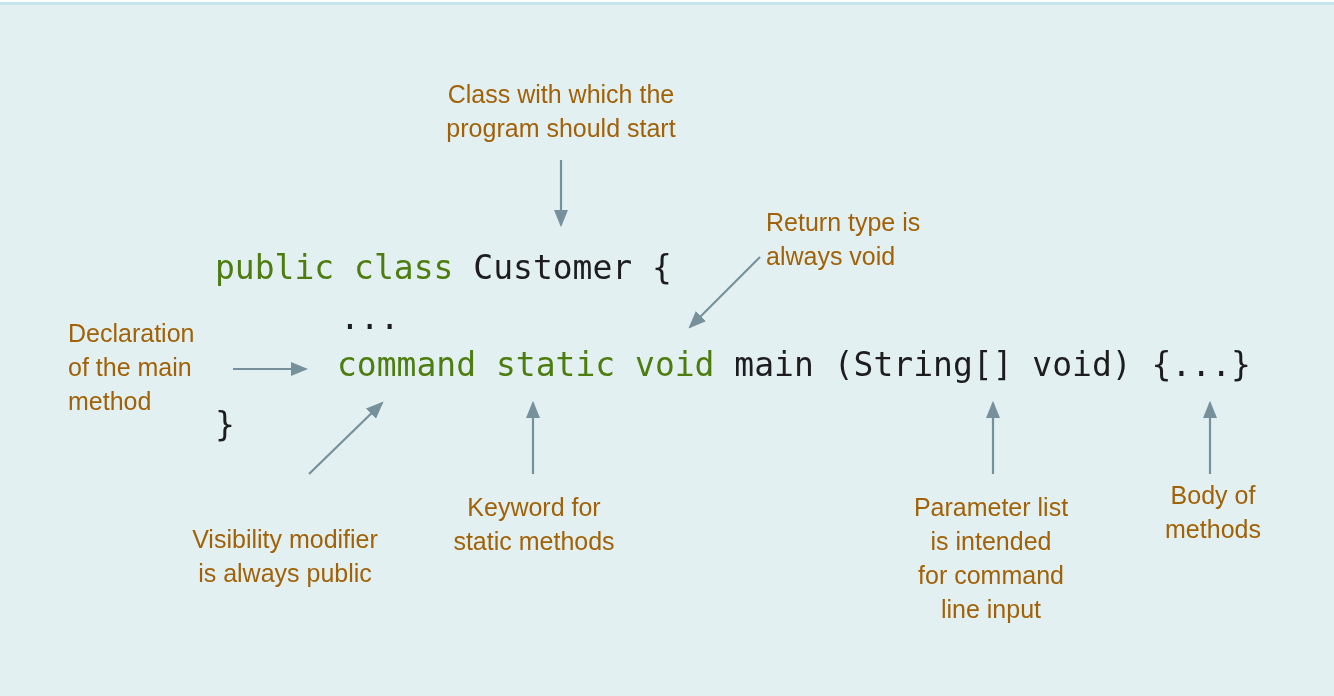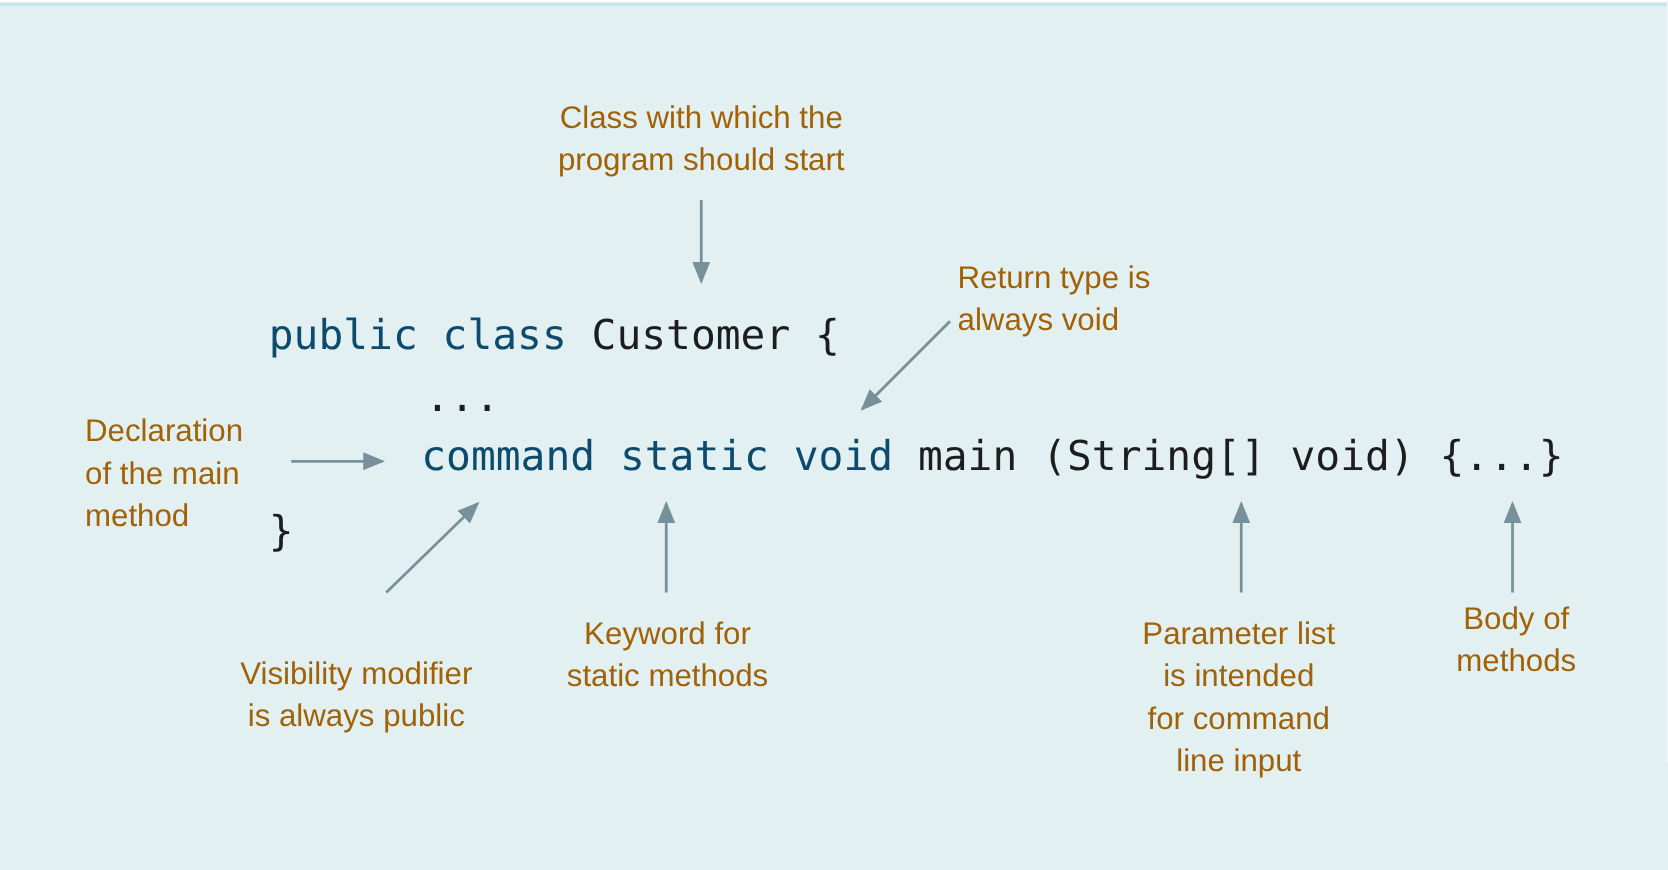--- a/index.html
+++ b/index.html
@@ -28,21 +28,21 @@
   }
   .note.center { text-align: center; }
   .code {
     position: absolute;
     font-family: "DejaVu Sans Mono", monospace;
     font-size: 33px;
     line-height: 38px;
     color: #1d1d1f;
     white-space: pre;
   }
-  .code .kw { color: #0c4a6e; }
+  .code .kw { color: #4d7c0f; }
   .arrows {
     position: absolute;
     top: 0; left: 0;
     width: 1334px; height: 696px;
     pointer-events: none;
   }
   .arrows line { stroke: #76909c; stroke-width: 2.2; }
 </style>
 </head>
 <body>
@@ -73,21 +73,21 @@
 always void</div>
 
   <div class="code" style="left:215px; top:249px;"><span class="kw">public class </span><span>Customer {</span></div>
 
   <div class="code" style="left:340px; top:299px;">...</div>
 
   <div class="code" style="left:337px; top:346px;"><span class="kw">command static void </span><span>main (String[] void) {...}</span></div>
 
   <div class="code" style="left:215px; top:406px;">}</div>
 
-  <div class="note" style="left:68px; top:328px;">Declaration
+  <div class="note" style="left:68px; top:316px;">Declaration
 of the main
 method</div>
 
   <div class="note center" style="left:145px; top:490px; width:280px;margin-top:32px;">Visibility modifier
 is always public</div>
 
   <div class="note center" style="left:871px; top:490px; width:240px;">Parameter list
 is intended
 for command
 line input</div>

